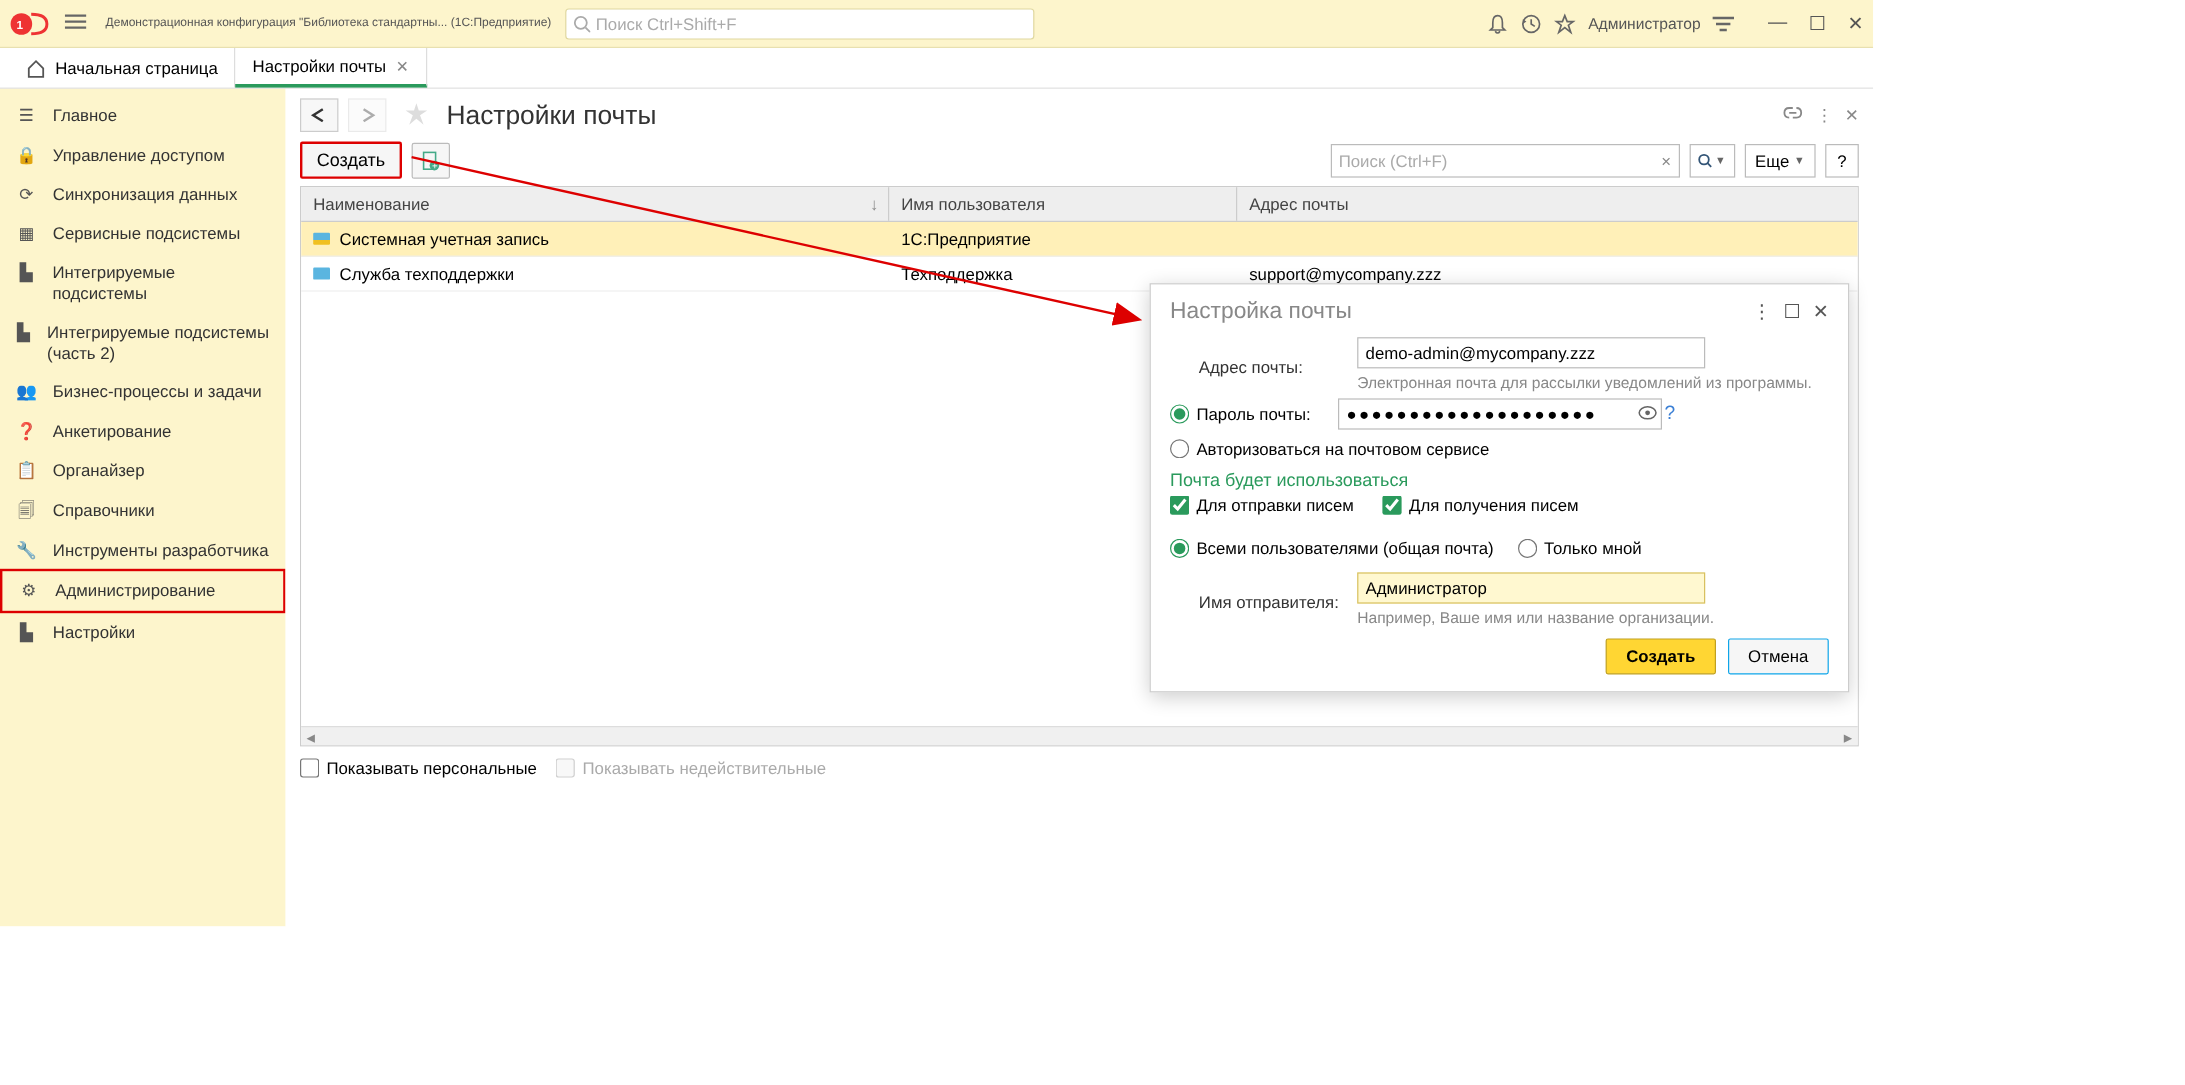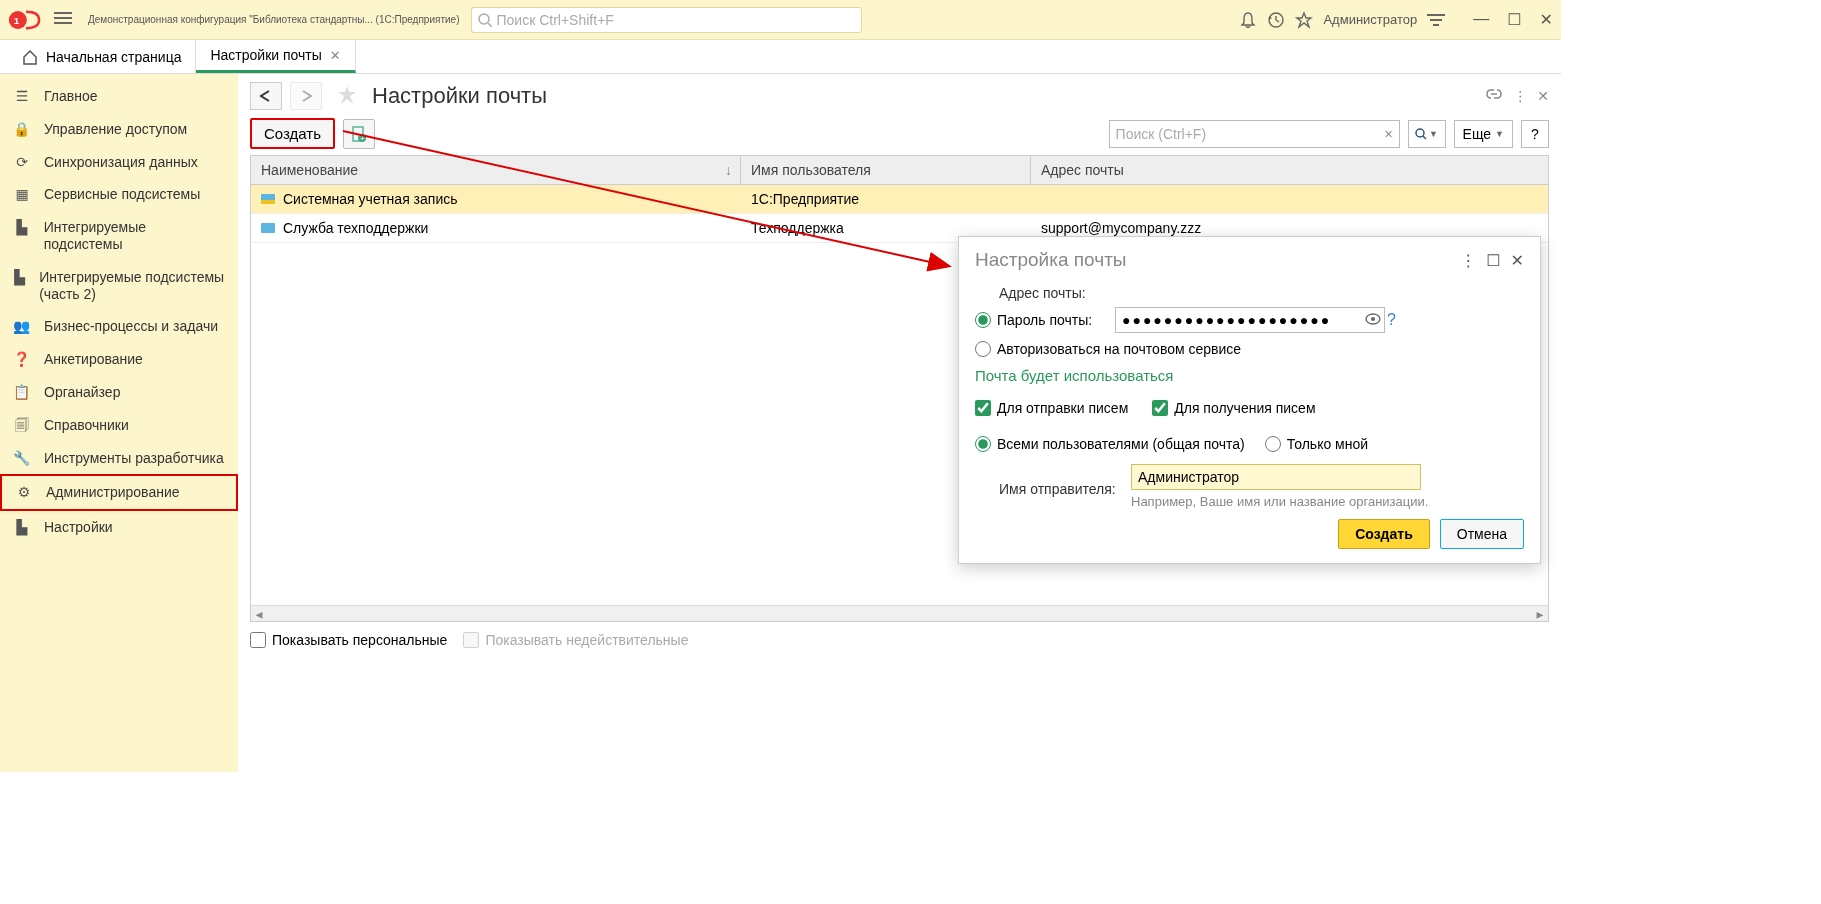--- a/index.html
+++ b/index.html
@@ -104,21 +104,21 @@
 .form-control { flex: 1; }
 .text-input { width: 290px; height: 26px; border: 1px solid #bbb; padding: 0 6px; font-size: 14px; }
 .text-input.highlighted { background: #fff8d0; border: 1px solid #d8c060; }
 .hint { font-size: 13px; color: #888; margin-top: 4px; }
 .radio-row { display: flex; align-items: center; gap: 6px; margin-bottom: 8px; }
 .radio-row input[type=radio] { width: 16px; height: 16px; accent-color: #2a9a5c; }
 .pwd-wrap { display: flex; align-items: center; gap: 6px; }
 .pwd-input { width: 270px; height: 26px; border: 1px solid #bbb; padding: 0 26px 0 6px; letter-spacing: 2px; font-size: 14px; position: relative; }
 .eye-icon { position: relative; margin-left: -26px; cursor: pointer; color: #666; }
 .help-q { color: #3a7fd5; font-size: 16px; cursor: pointer; }
-.section-title { color: #2a9a5c; font-size: 15px; margin: 10px 0 16px 0; }
+.section-title { color: #2a9a5c; font-size: 15px; margin: 10px 0 4px 0; }
 .check-row { display: flex; gap: 24px; margin-bottom: 20px; }
 .check-item { display: flex; align-items: center; gap: 6px; }
 .check-item input { width: 16px; height: 16px; accent-color: #2a9a5c; }
 .radio-group { display: flex; gap: 20px; margin-bottom: 12px; }
 .dialog-footer { display: flex; justify-content: flex-end; gap: 10px; margin-top: 10px; }
 .btn-primary { background: #ffd633; border: 1px solid #c0a020; padding: 6px 16px; cursor: pointer; font-size: 14px; font-weight: bold; border-radius: 2px; }
 .btn-secondary { background: #f6f6f6; border: 1px solid #0ea5e9; padding: 6px 16px; cursor: pointer; font-size: 14px; border-radius: 2px; }
 </style>
 </head>
 <body>
@@ -357,20 +357,24 @@
     <div class="dialog">
       <div class="dialog-header">
         <span class="dialog-title">Настройка почты</span>
         <span class="dialog-hbtn">⋮</span>
         <span class="dialog-hbtn">☐</span>
         <span class="dialog-hbtn">✕</span>
       </div>
 
       <div class="form-row">
         <div class="form-label">Адрес почты:</div>
+        <div class="form-control">
+          <input class="text-input" value="demo-admin@mycompany.zzz" style="">
+          <div class="hint">Электронная почта для рассылки уведомлений из программы.</div>
+        </div>
       </div>
 
       <div class="radio-row">
         <input type="radio" checked="" style="">
         <span style="width:112px;display:inline-block">Пароль почты:</span>
         <div class="pwd-wrap">
           <input class="pwd-input" value="●●●●●●●●●●●●●●●●●●●●" style="">
           <span class="eye-icon"><svg width="16" height="12">
                 <ellipse cx="8" cy="6" rx="7" ry="5" fill="none" stroke="#666" stroke-width="1.3"></ellipse>
                 <circle cx="8" cy="6" r="2" fill="#666"></circle>

